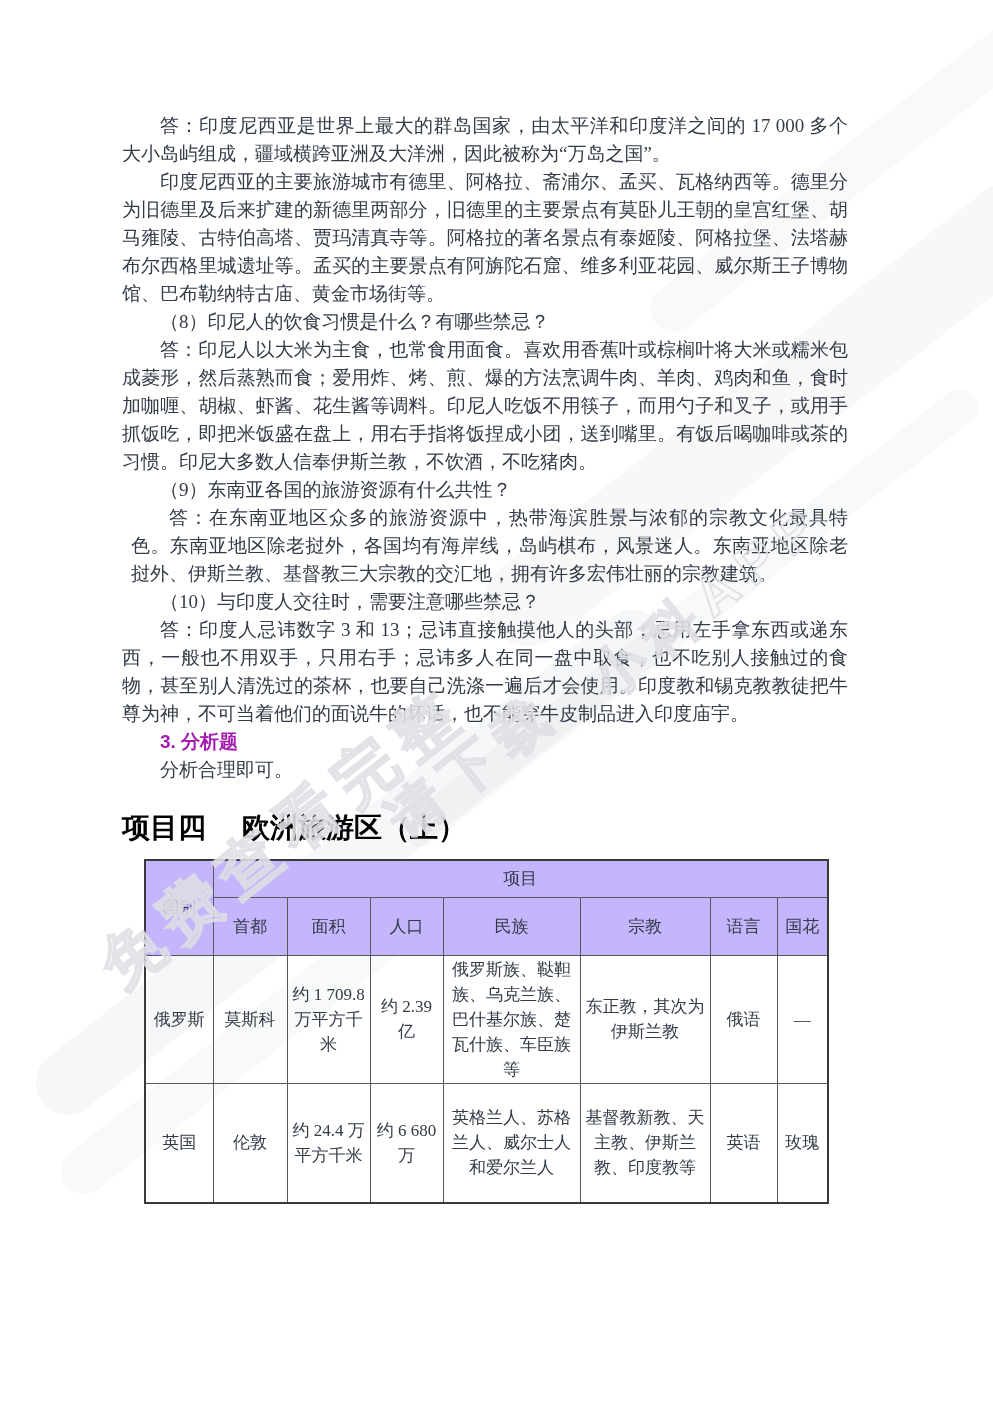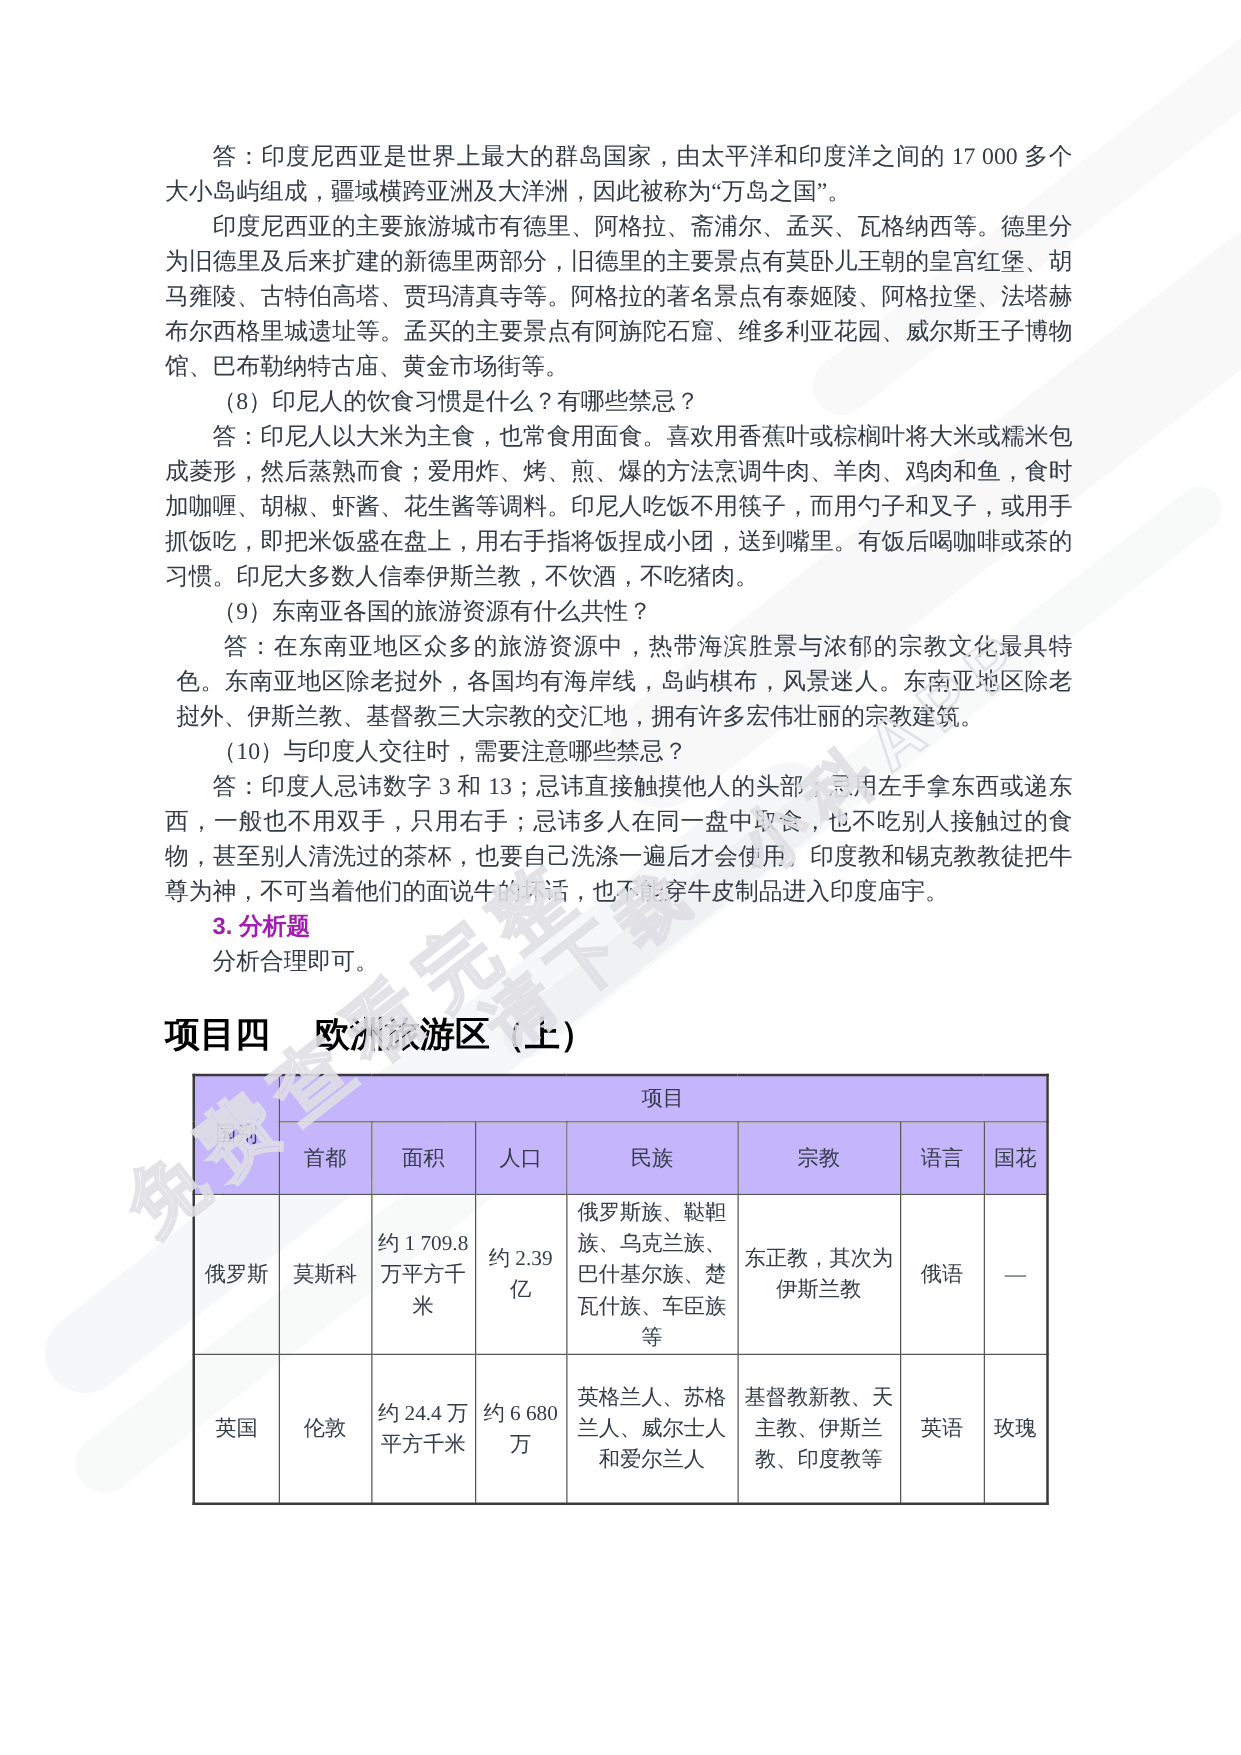--- a/index.html
+++ b/index.html
@@ -13,21 +13,21 @@
   .b4{left:600px;top:140px;width:520px;height:46px;background:rgba(195,198,206,.10);}
   .b5{left:20px;top:1030px;width:430px;height:46px;background:rgba(188,192,200,.10);}
   
   .wm{position:absolute;z-index:3;font-family:"Liberation Sans","DejaVu Sans",sans-serif;font-weight:bold;
       color:transparent;-webkit-text-stroke:2px #dfdfe5;transform-origin:left center;
       transform:rotate(-38deg);letter-spacing:12px;white-space:nowrap;pointer-events:none;opacity:.9;}
   .wm1{left:108px;top:932px;font-size:62px;}
   .wm2{left:396px;top:790px;font-size:54px;}
   .wm3{left:598px;top:650px;font-size:54px;}
   
-  .content{position:absolute;z-index:1;left:132px;top:112px;width:726px;}
+  .content{position:absolute;z-index:1;left:122px;top:112px;width:726px;}
   p{margin:0;}
   .body-para{font-size:19px;line-height:28px;text-indent:2em;text-align:justify;}
   .inset{margin-left:9px;width:717px;}
   .heading-label{font-family:"Liberation Sans","DejaVu Sans",sans-serif;font-weight:bold;
                  color:#a21caf;font-size:19px;line-height:28px;text-indent:2em;}
   .section-heading{margin:27px 0 0 0;text-align:left;font-family:"Liberation Sans","DejaVu Sans",sans-serif;
                    font-weight:bold;color:#000000;font-size:28px;line-height:34px;}
   .section-heading .part{margin-right:36px;}
   .fill-label{margin-top:32px;}
   

